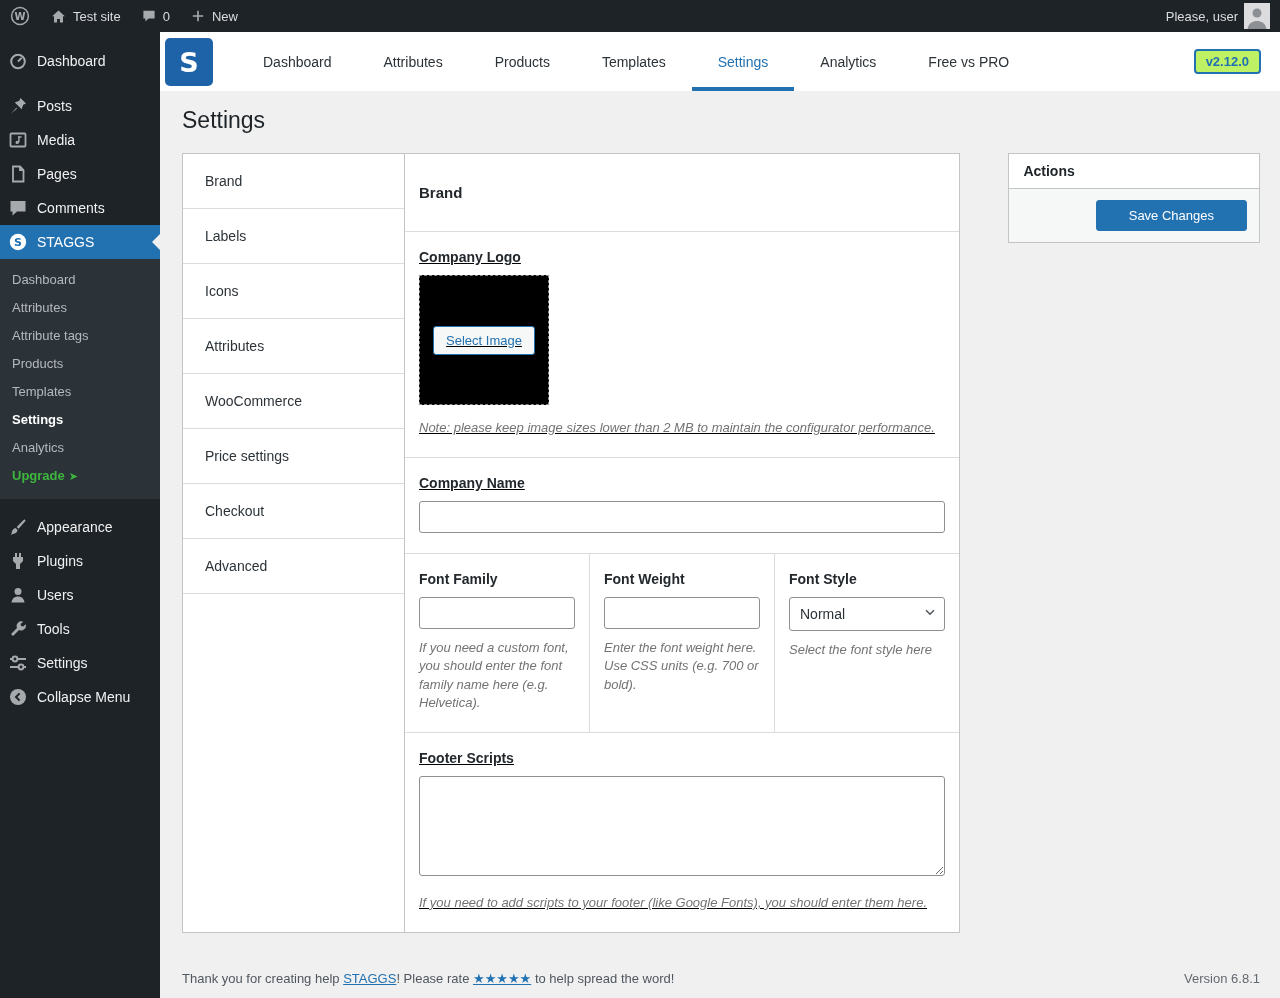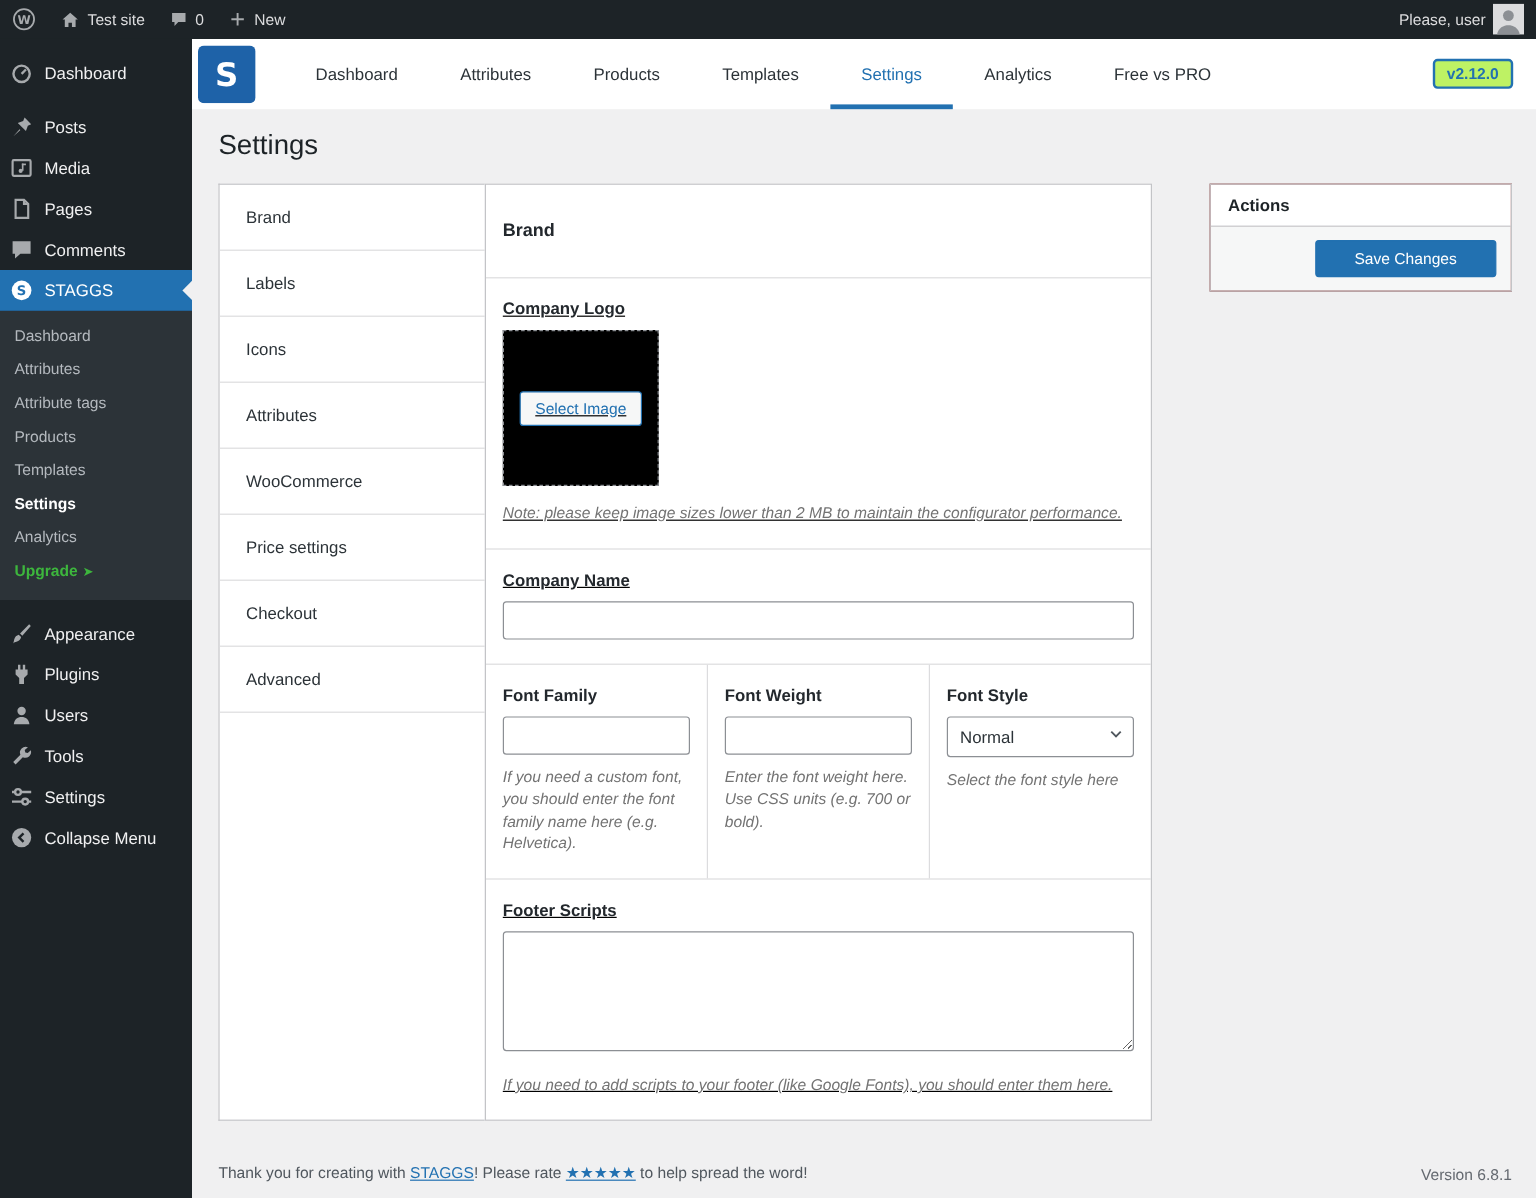--- a/index.html
+++ b/index.html
@@ -73,21 +73,21 @@
   .font-col + .font-col { border-left:1px solid #dcdcde; }
   .font-col .help-text { margin-top:10px; }
   .select-wrap { position:relative; }
   .select-input { width:100%; height:34px; padding:0 26px 0 10px; border:1px solid #8c8f94;
     border-radius:3px; background:#fff; font-size:14px; font-family:inherit; color:#2c3338;
     appearance:none; -webkit-appearance:none; cursor:pointer; }
   .chev { position:absolute; right:8px; top:50%; transform:translateY(-50%); pointer-events:none; }
   .textarea-input { width:100%; height:100px; padding:8px 10px; border:1px solid #8c8f94;
     border-radius:3px; font-size:14px; font-family:inherit; resize:vertical; background:#fff; }
 
-  .actions-col { width:280px; margin-left:20px; background:#7f1d1d; border:1px solid #c3c4c7; }
+  .actions-col { width:280px; margin-left:20px; background:#a3a3a3; border:1px solid #c3c4c7; }
   .actions-header { padding:9px 14px; font-size:14px; font-weight:700; color:#1d2327;
     border-bottom:1px solid #c3c4c7; background:#fff; }
   .actions-body { padding:11px 12px; background:#f6f7f7; display:flex; justify-content:flex-end; }
   .btn-primary { background:#2271b1; border:1px solid #2271b1; color:#fff; font-size:13px;
     padding:7px 32px; border-radius:3px; cursor:pointer; font-family:inherit; }
 
   .page-footer { margin-top:auto; display:flex; justify-content:space-between; align-items:flex-end;
     font-size:13px; color:#50575e; padding:10px 0 4px; }
   .page-footer a { color:#2271b1; text-decoration:underline; cursor:pointer; }
   .version-text { color:#646970; }
@@ -357,18 +357,18 @@
       <div class="actions-col">
         <div class="actions-header">Actions</div>
         <div class="actions-body">
           <button class="btn-primary">Save Changes</button>
         </div>
       </div>
     </div>
 
     <div class="page-footer">
       <div>
-        <span>Thank you for creating with </span><a>STAGGS</a><span>! Please rate </span><a>★★★★★</a><span> to help spread the word!</span>
+        <span>Thank you for creating help </span><a>STAGGS</a><span>! Please rate </span><a>★★★★★</a><span> to help spread the word!</span>
       </div>
       <div class="version-text">Version 6.8.1</div>
     </div>
   </div>
 </div>
 
 </body></html>

